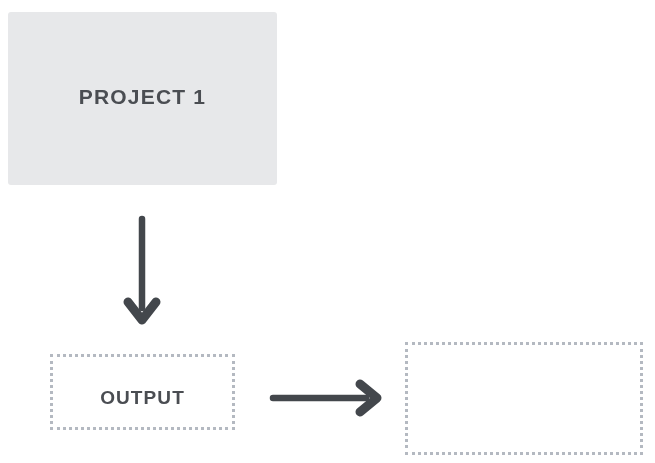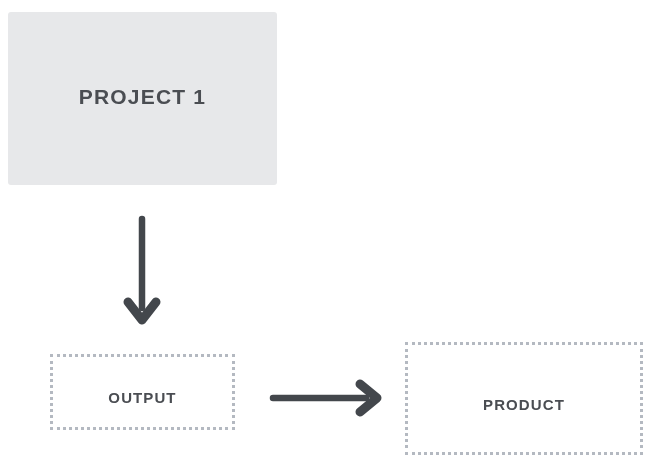--- a/index.html
+++ b/index.html
@@ -46,21 +46,21 @@
   .node-dotted {
     position: absolute;
     border: 3px dotted #b4b9c1;
     box-sizing: border-box;
     display: flex;
     align-items: center;
     justify-content: center;
     background: transparent;
   }
   .node-dotted .node-label {
-    font-size: 15px;
+    font-size: 19px;
     font-weight: bold;
     color: #4a4d52;
     letter-spacing: 1.1px;
     text-align: center;
     line-height: 1.45;
     margin-top: 12px;
   }
 
   #node-output {
     left: 50px;
@@ -119,17 +119,17 @@
 
   <div class="arrow" id="arrow-right">
     <svg viewBox="0 0 118 44" xmlns="http://www.w3.org/2000/svg" aria-hidden="true">
       <line x1="7" y1="22" x2="100" y2="22" stroke="#43474c" stroke-width="6.5" stroke-linecap="round"></line>
       <polyline points="94,8 111,22 94,36" fill="none" stroke="#43474c" stroke-width="9" stroke-linecap="round" stroke-linejoin="round"></polyline>
     </svg>
   </div>
 
   <div class="node-dotted" id="node-product-application">
     <span class="node-label">
-      <span>PRODUCT</span><br>
+      <br>
     </span>
   </div>
 
 </div>
 
 </body></html>

